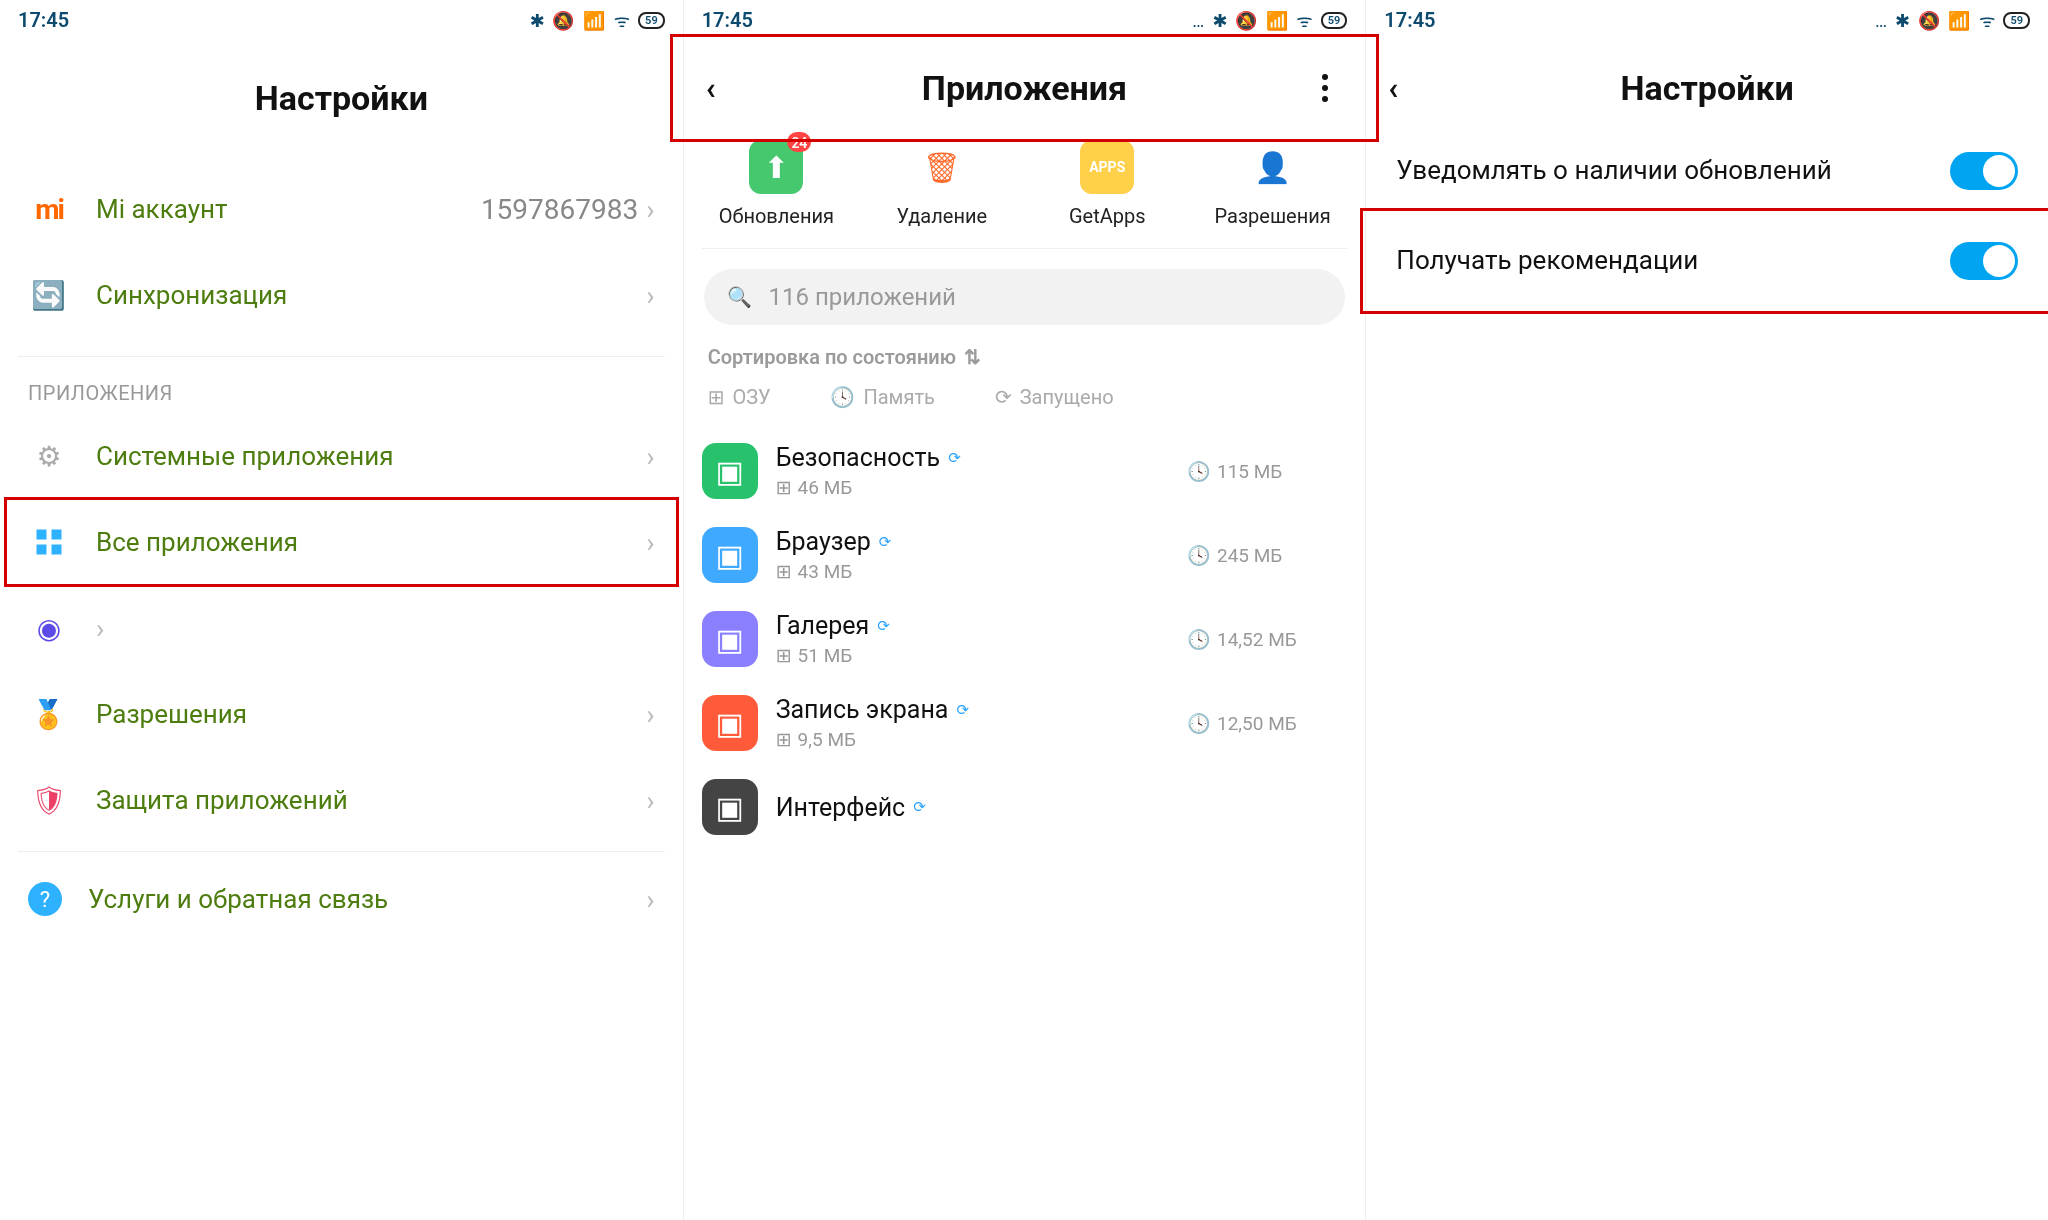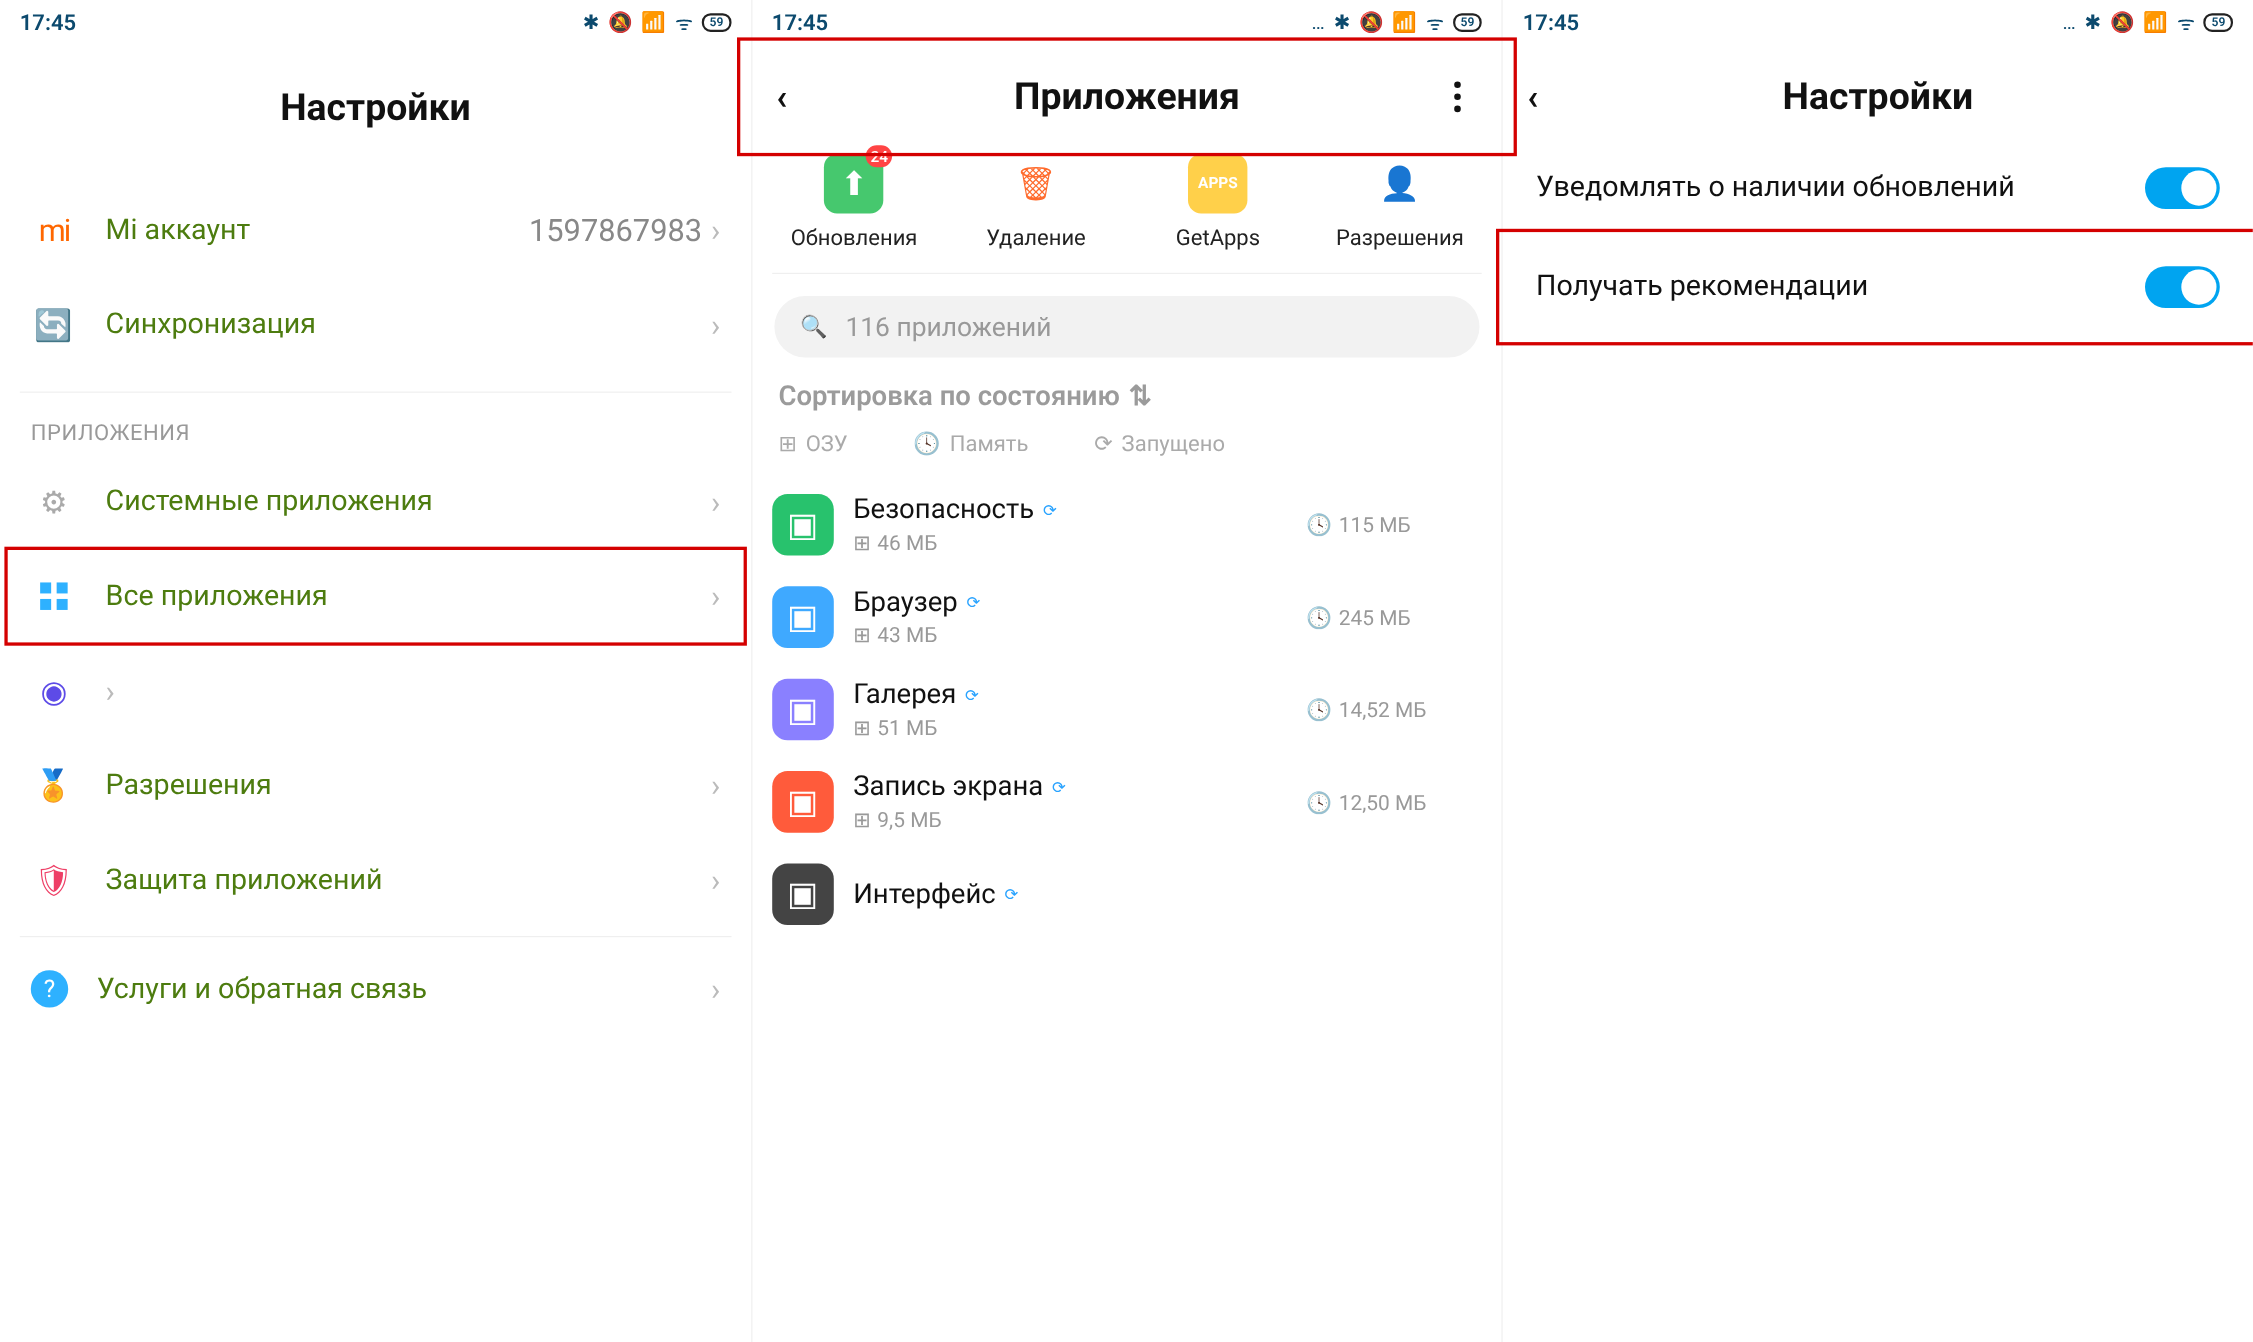--- a/index.html
+++ b/index.html
@@ -135,21 +135,21 @@
     border-radius: 28px;
     height: 56px;
     display: flex; align-items: center;
     padding: 0 24px;
     color: #999; font-size: 24px;
   }
   .search-bar .mag { margin-right: 16px; font-size: 20px; }
 
   .sort-row {
     display: flex; align-items: center; gap: 8px;
-    padding: 0 24px; color: #9b9b9b; font-size: 25px; font-weight: 600;
+    padding: 0 24px; color: #9b9b9b; font-size: 20px; font-weight: 600;
   }
   .chips {
     display: flex; gap: 60px; padding: 16px 24px 20px; color: #aaa; font-size: 20px;
   }
   .chips div { display: flex; align-items: center; gap: 8px; }
 
   .app-list { padding: 0 18px; }
   .app-row {
     display: flex; align-items: center;
     padding: 14px 0;
@@ -180,21 +180,21 @@
   .toggle {
     width: 68px; height: 38px; border-radius: 20px;
     background: #00a4f0; position: relative;
   }
   .toggle .knob {
     position: absolute; right: 3px; top: 3px;
     width: 32px; height: 32px; border-radius: 50%;
     background: #fff;
   }
 
-  .mi-logo { color: #ff6700; font-weight: 400; font-size: 24px; letter-spacing: -2px; }
+  .mi-logo { color: #ff6700; font-weight: 700; font-size: 24px; letter-spacing: -2px; }
 </style>
 </head>
 <body>
 
 <div class="panel">
   <div class="status-bar">
     <span class="status-time">17:45</span>
     <div class="status-right">
       <span>✱</span>
       <span>🔕</span>

